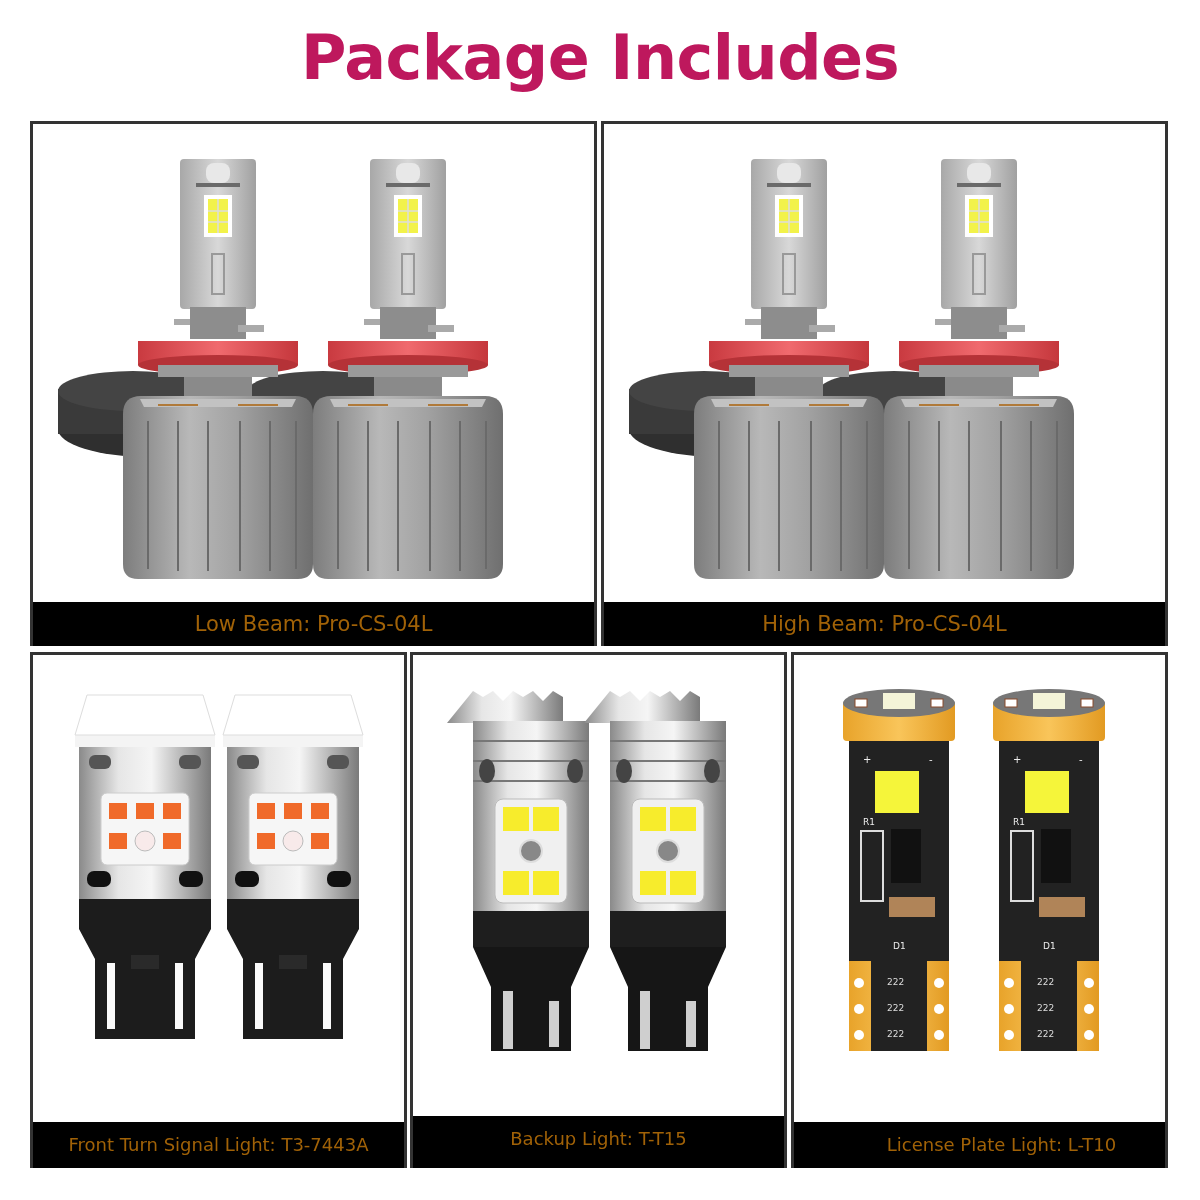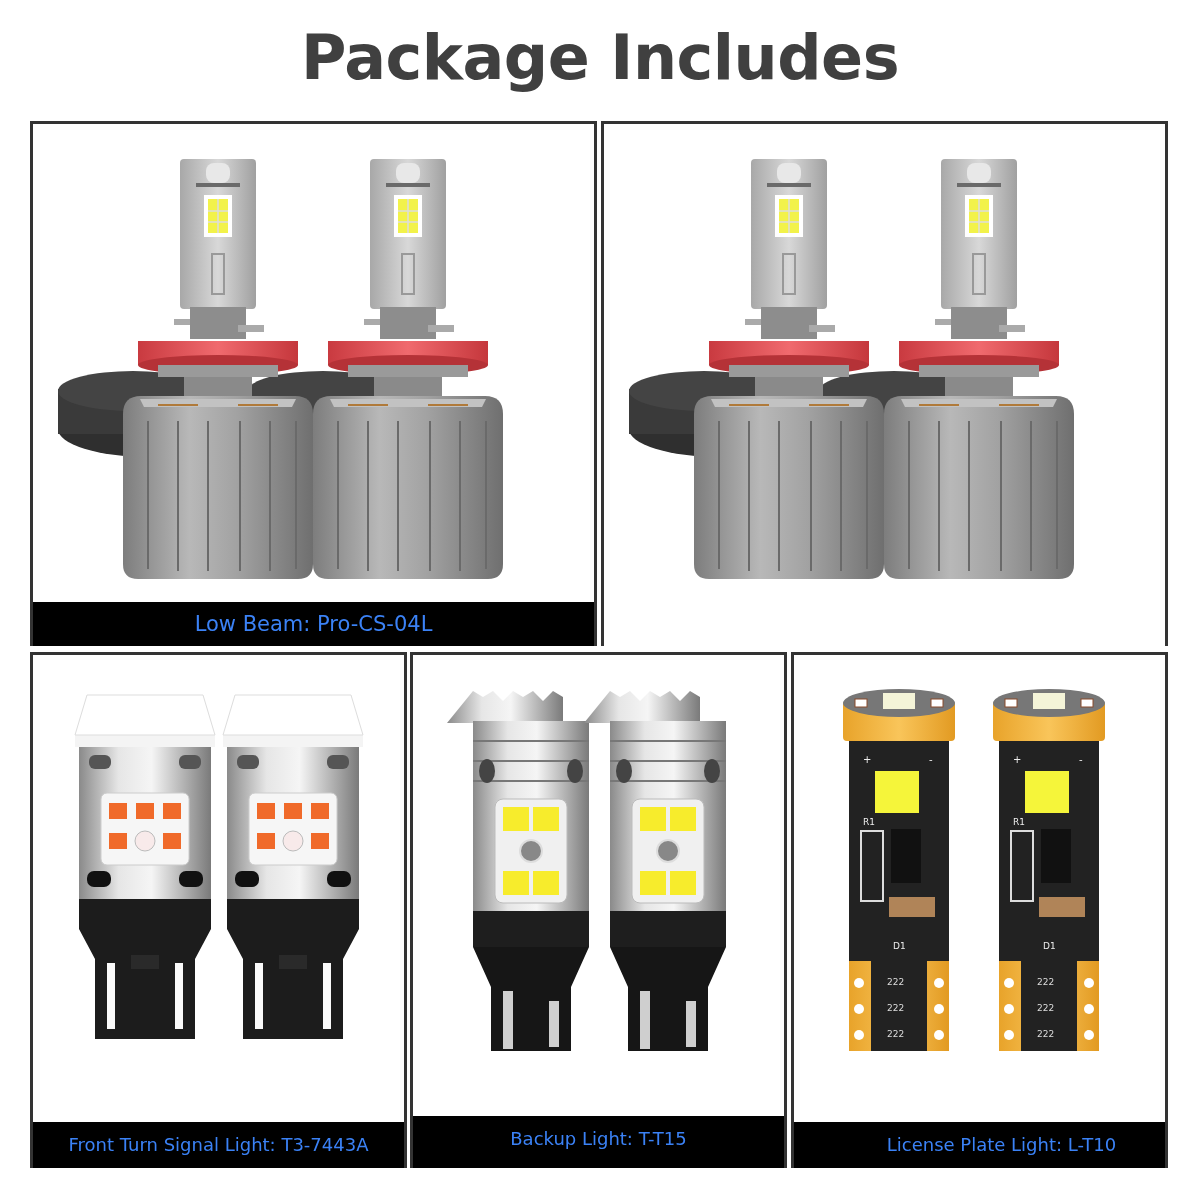--- a/index.html
+++ b/index.html
@@ -2,30 +2,30 @@
 <html><head>
 <meta charset="utf-8">
 <style>
   * { box-sizing: border-box; margin: 0; padding: 0; }
   html, body { width: 1200px; height: 1200px; background: #ffffff; overflow: hidden; }
   body { position: relative; font-family: "Liberation Sans", sans-serif; }
 
   .title {
     position: absolute; left: 0; top: 18px; width: 1200px; height: 80px;
     text-align: center; font-family: "DejaVu Sans", sans-serif;
-    font-weight: bold; font-size: 62px; line-height: 80px; color: #404040; letter-spacing: -0.5px;
+    font-weight: bold; font-size: 62px; line-height: 80px; color: #be185d; letter-spacing: -0.5px;
   }
 
   .panel {
     position: absolute; border: 3px solid #333333; border-bottom: none; background: #fff; overflow: hidden;
   }
   .panel .img-area { position: absolute; left: 0; top: 0; right: 0; }
   .caption {
     position: absolute; left: -3px; right: -3px; bottom: 0;
-    background: #000; color: #3b82f6; text-align: center;
+    background: #000; color: #a16207; text-align: center;
     font-family: "DejaVu Sans", sans-serif; font-size: 21px;
   }
   .caption.small { font-size: 18px; }
 
   svg { display: block; }
 </style>
 </head>
 <body>
 
 <div class="title">Package Includes</div>
@@ -191,20 +191,21 @@
   <div class="caption" style="height:44px; line-height:44px;">Low Beam: Pro-CS-04L</div>
 </div>
 
 <div class="panel" style="left:601px; top:121px; width:567px; height:525px;">
   <div class="img-area" style="height:478px;">
     <svg width="561" height="478" viewBox="0 0 561 478">
       <use href="#headbulb" x="375" y="35"></use>
       <use href="#headbulb" x="185" y="35"></use>
     </svg>
   </div>
+  <div class="caption" style="height:44px; line-height:44px;">High Beam: Pro-CS-04L</div>
 </div>
 
 <div class="panel" style="left:30px; top:652px; width:377px; height:516px;">
   <div class="img-area" style="height:470px;">
     <svg width="371" height="470" viewBox="0 0 371 470">
       <use href="#turnbulb" x="112" y="40"></use>
       <use href="#turnbulb" x="260" y="40"></use>
     </svg>
   </div>
   <div class="caption small" style="height:46px; line-height:46px;">Front Turn Signal Light: T3-7443A</div>

